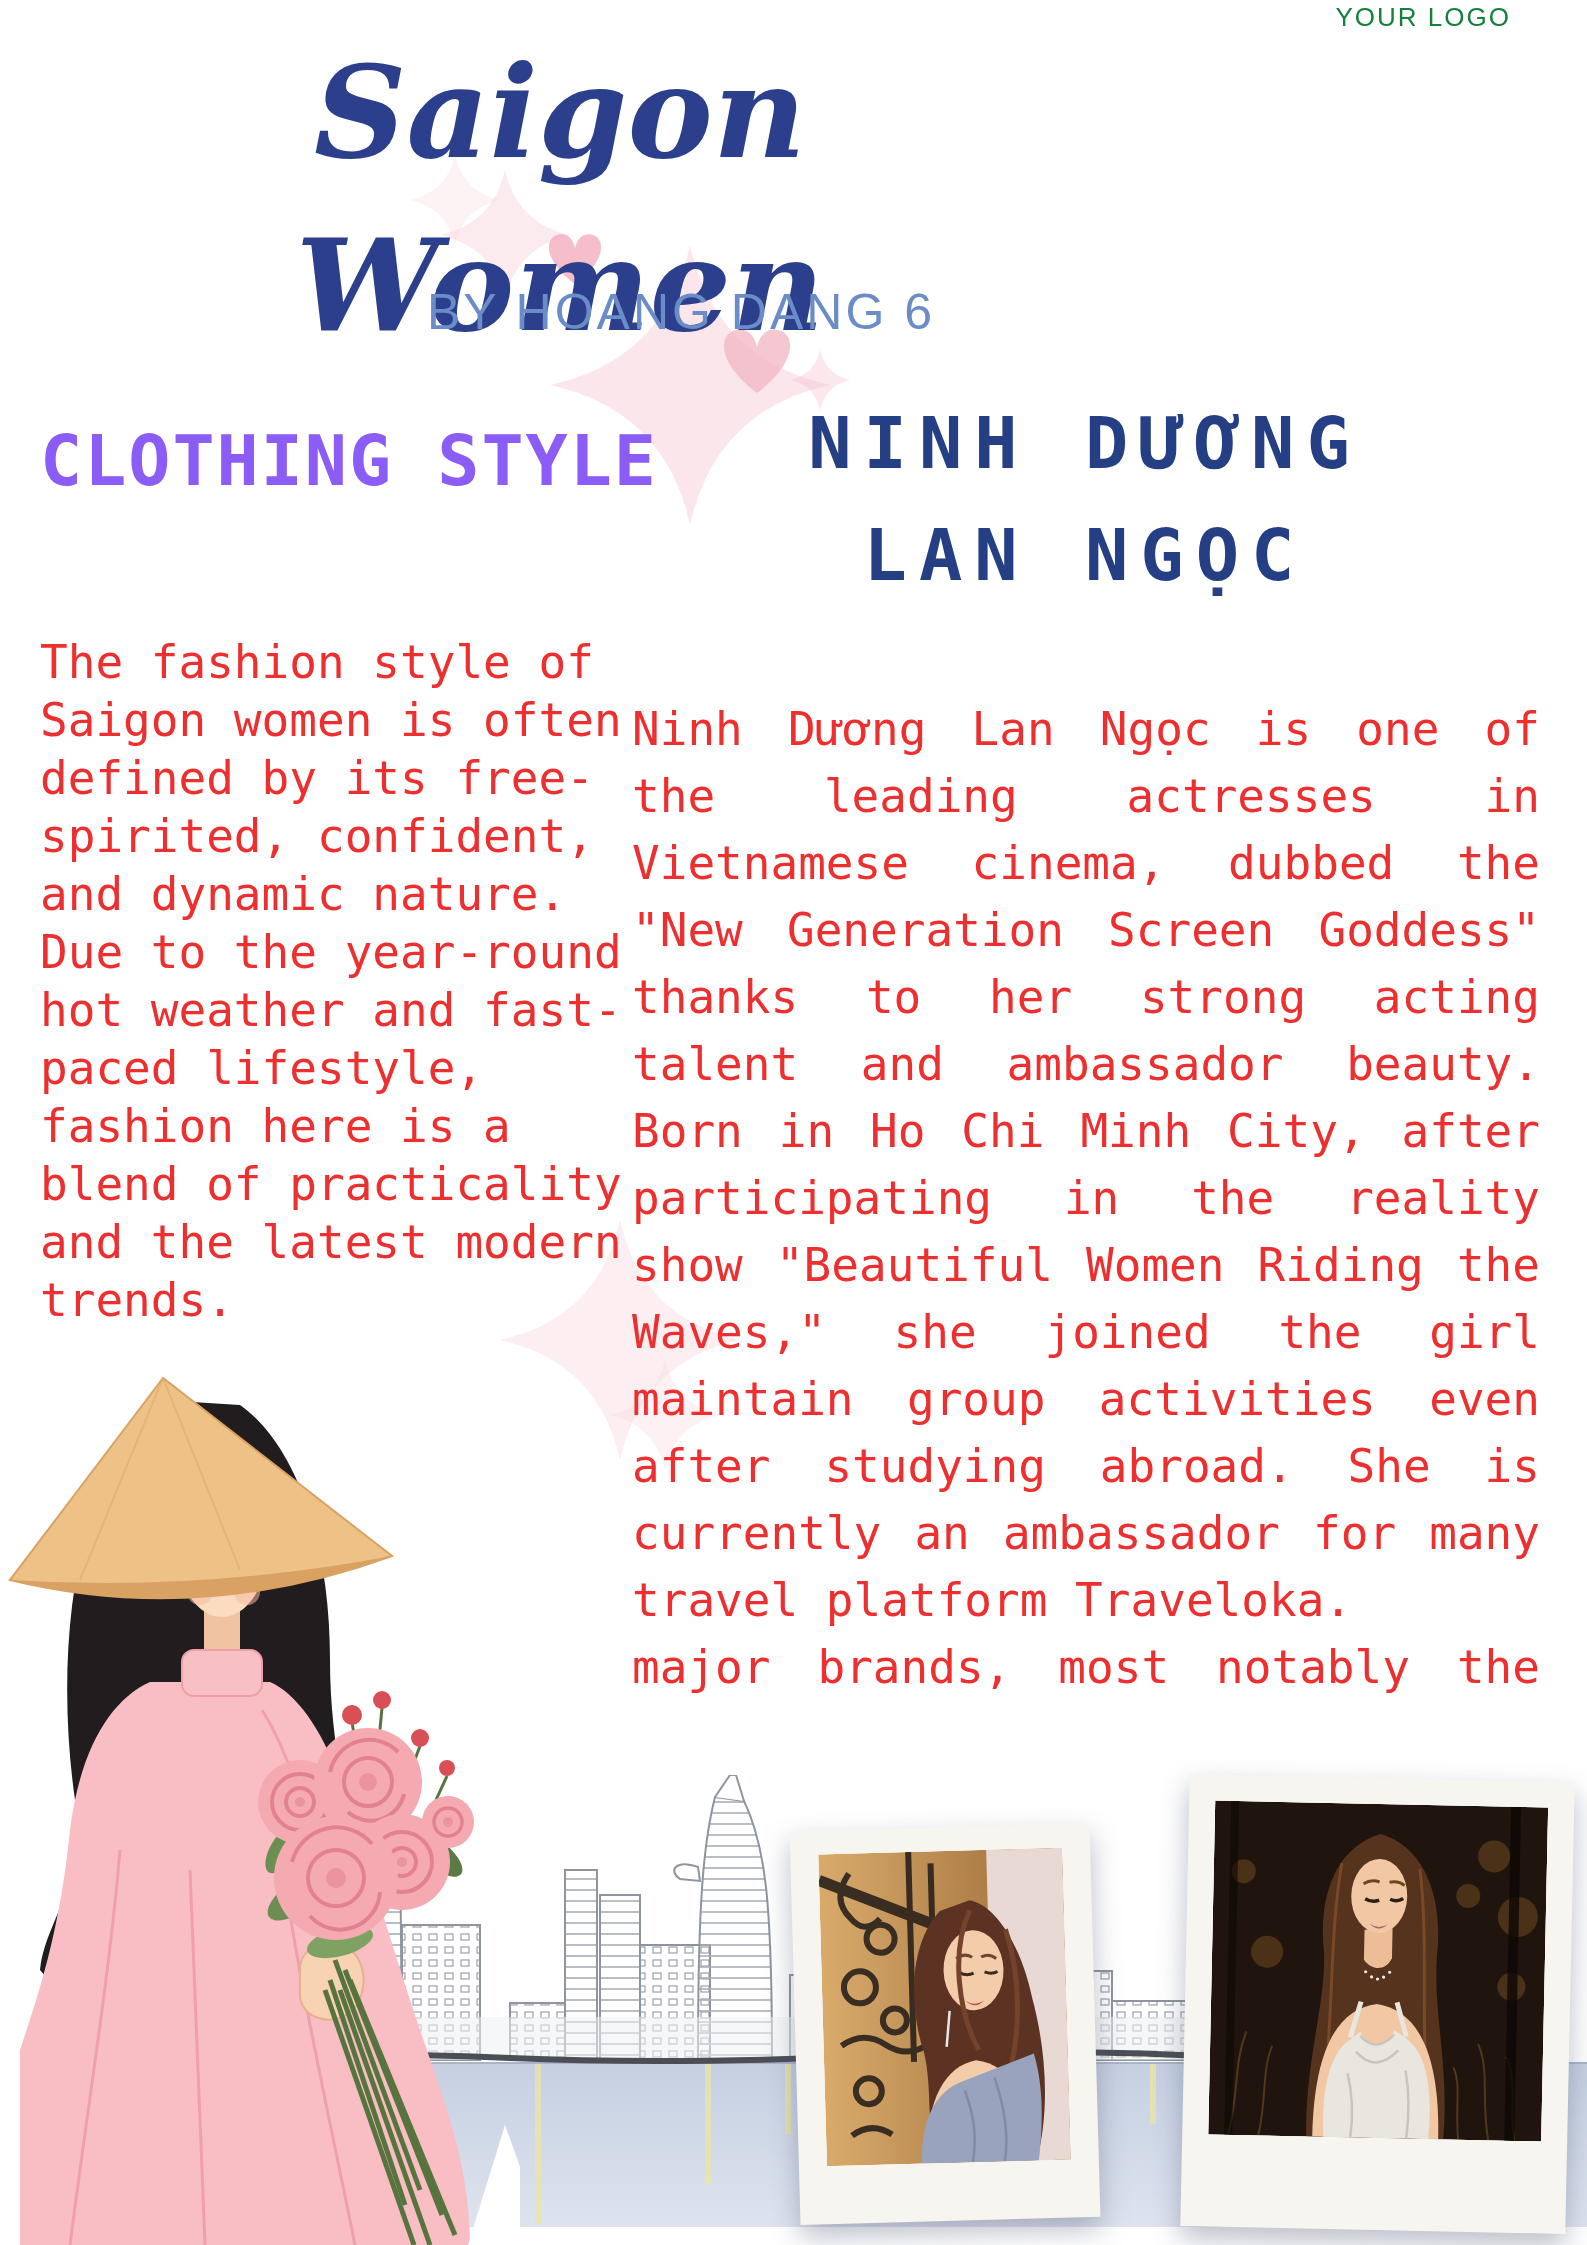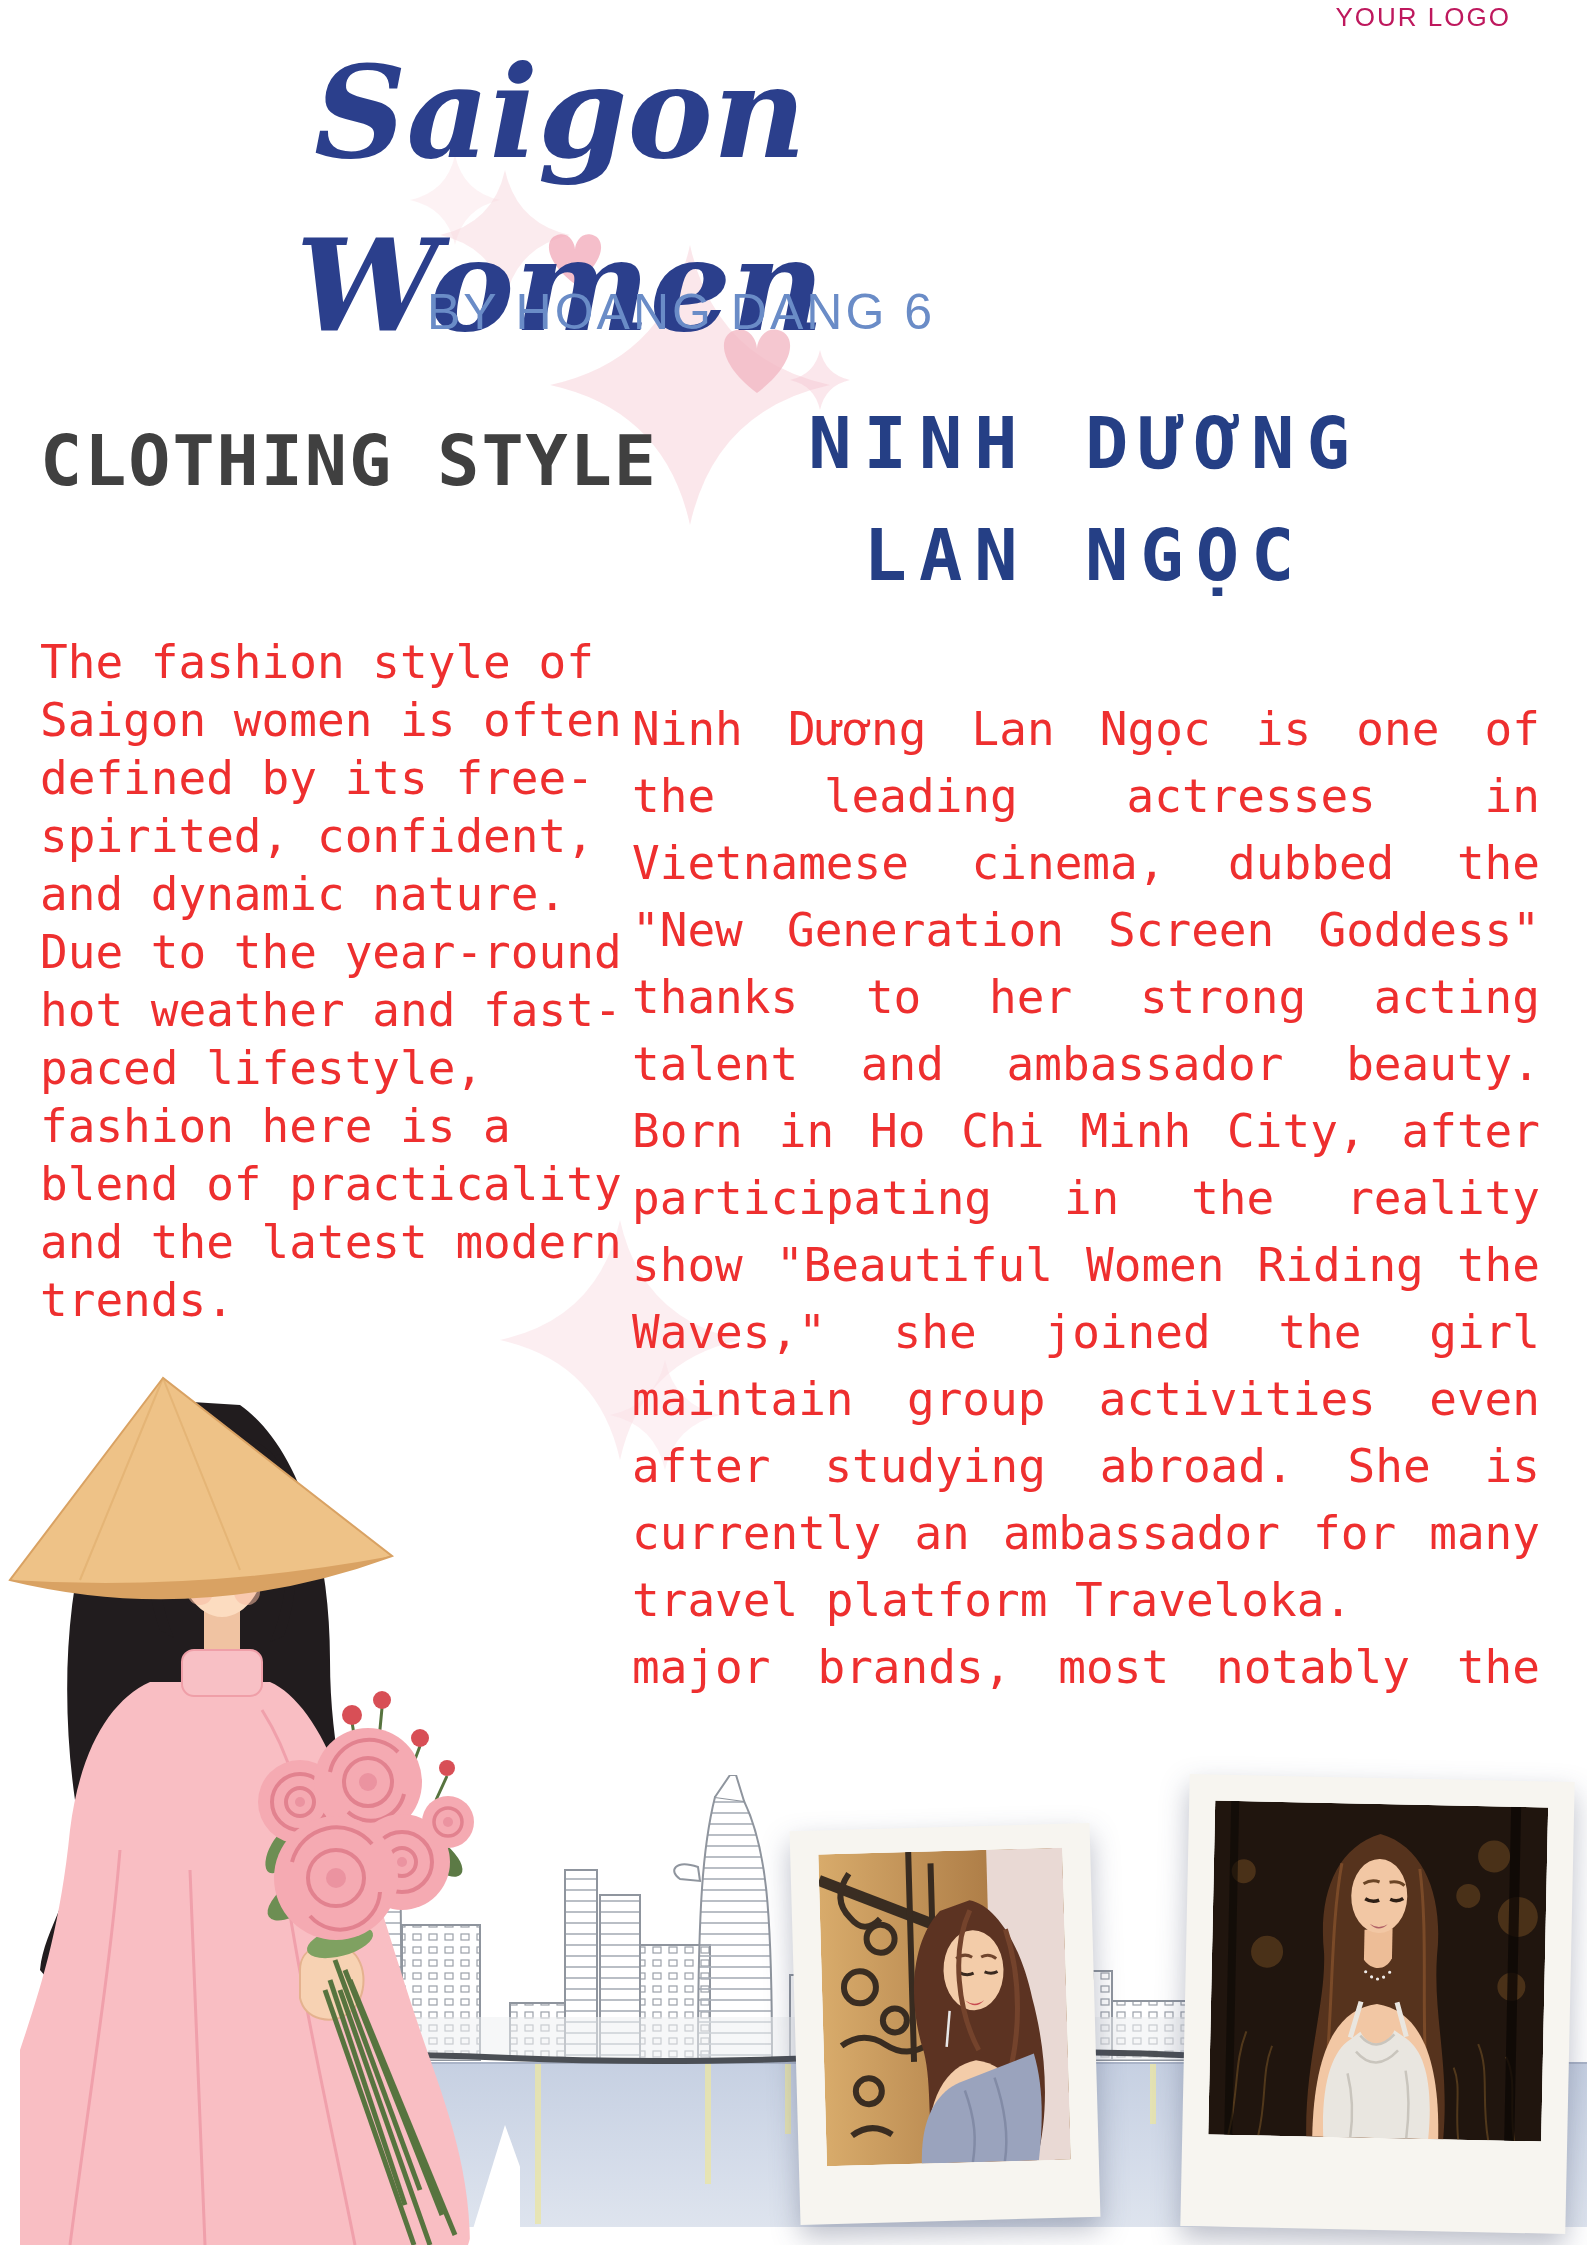--- a/index.html
+++ b/index.html
@@ -1,27 +1,27 @@
 <!DOCTYPE html>
 <html><head>
 <meta charset="utf-8">
 <style>
   html,body{margin:0;padding:0;background:#ffffff;}
   .page{position:relative;width:1587px;height:2245px;background:#ffffff;overflow:hidden;
         font-family:"Liberation Sans",sans-serif;}
   .abs{position:absolute;}
-  .logo{top:2px;right:76px;font-size:26px;letter-spacing:2px;color:#be185d;font-weight:400;}
+  .logo{top:2px;right:76px;font-size:26px;letter-spacing:2px;color:#15803d;font-weight:400;}
   .title{top:26px;left:150px;width:820px;text-align:center;
          font-family:"DejaVu Serif",serif;font-style:italic;font-weight:700;
          font-size:128px;color:#2b3f8c;line-height:1.35;}
   .byline{top:283px;left:420px;width:515px;text-align:right;
           font-size:50px;letter-spacing:3px;color:#6a8cc7;font-weight:400;}
   .mono{font-family:"DejaVu Sans Mono",monospace;}
   .h-left{top:420px;left:40px;width:660px;font-size:70px;font-weight:700;
-          letter-spacing:2px;color:#404040;}
+          letter-spacing:2px;color:#8b5cf6;}
   .h-right{top:388px;left:640px;width:890px;text-align:center;color:#253f85;font-weight:700;}
   .h-right .hline{display:block;font-size:72px;letter-spacing:12px;line-height:1.55;}
   .body-text{color:#ee2f2f;font-size:46px;margin-top:48px;}
   .body-left{top:585px;left:40px;width:600px;line-height:58px;}
   .body-right{top:648px;left:632px;width:908px;line-height:67px;}
   .justify .tline{text-align:justify;text-align-last:justify;}
   .justify .tline.last{text-align-last:left;}
   .water{top:2062px;left:170px;width:1417px;height:163px;
          background:linear-gradient(180deg,#c6d0e2 0%,#d3dbe9 55%,#dee4ee 100%);
          border-top:2px solid #aab4c8;}

